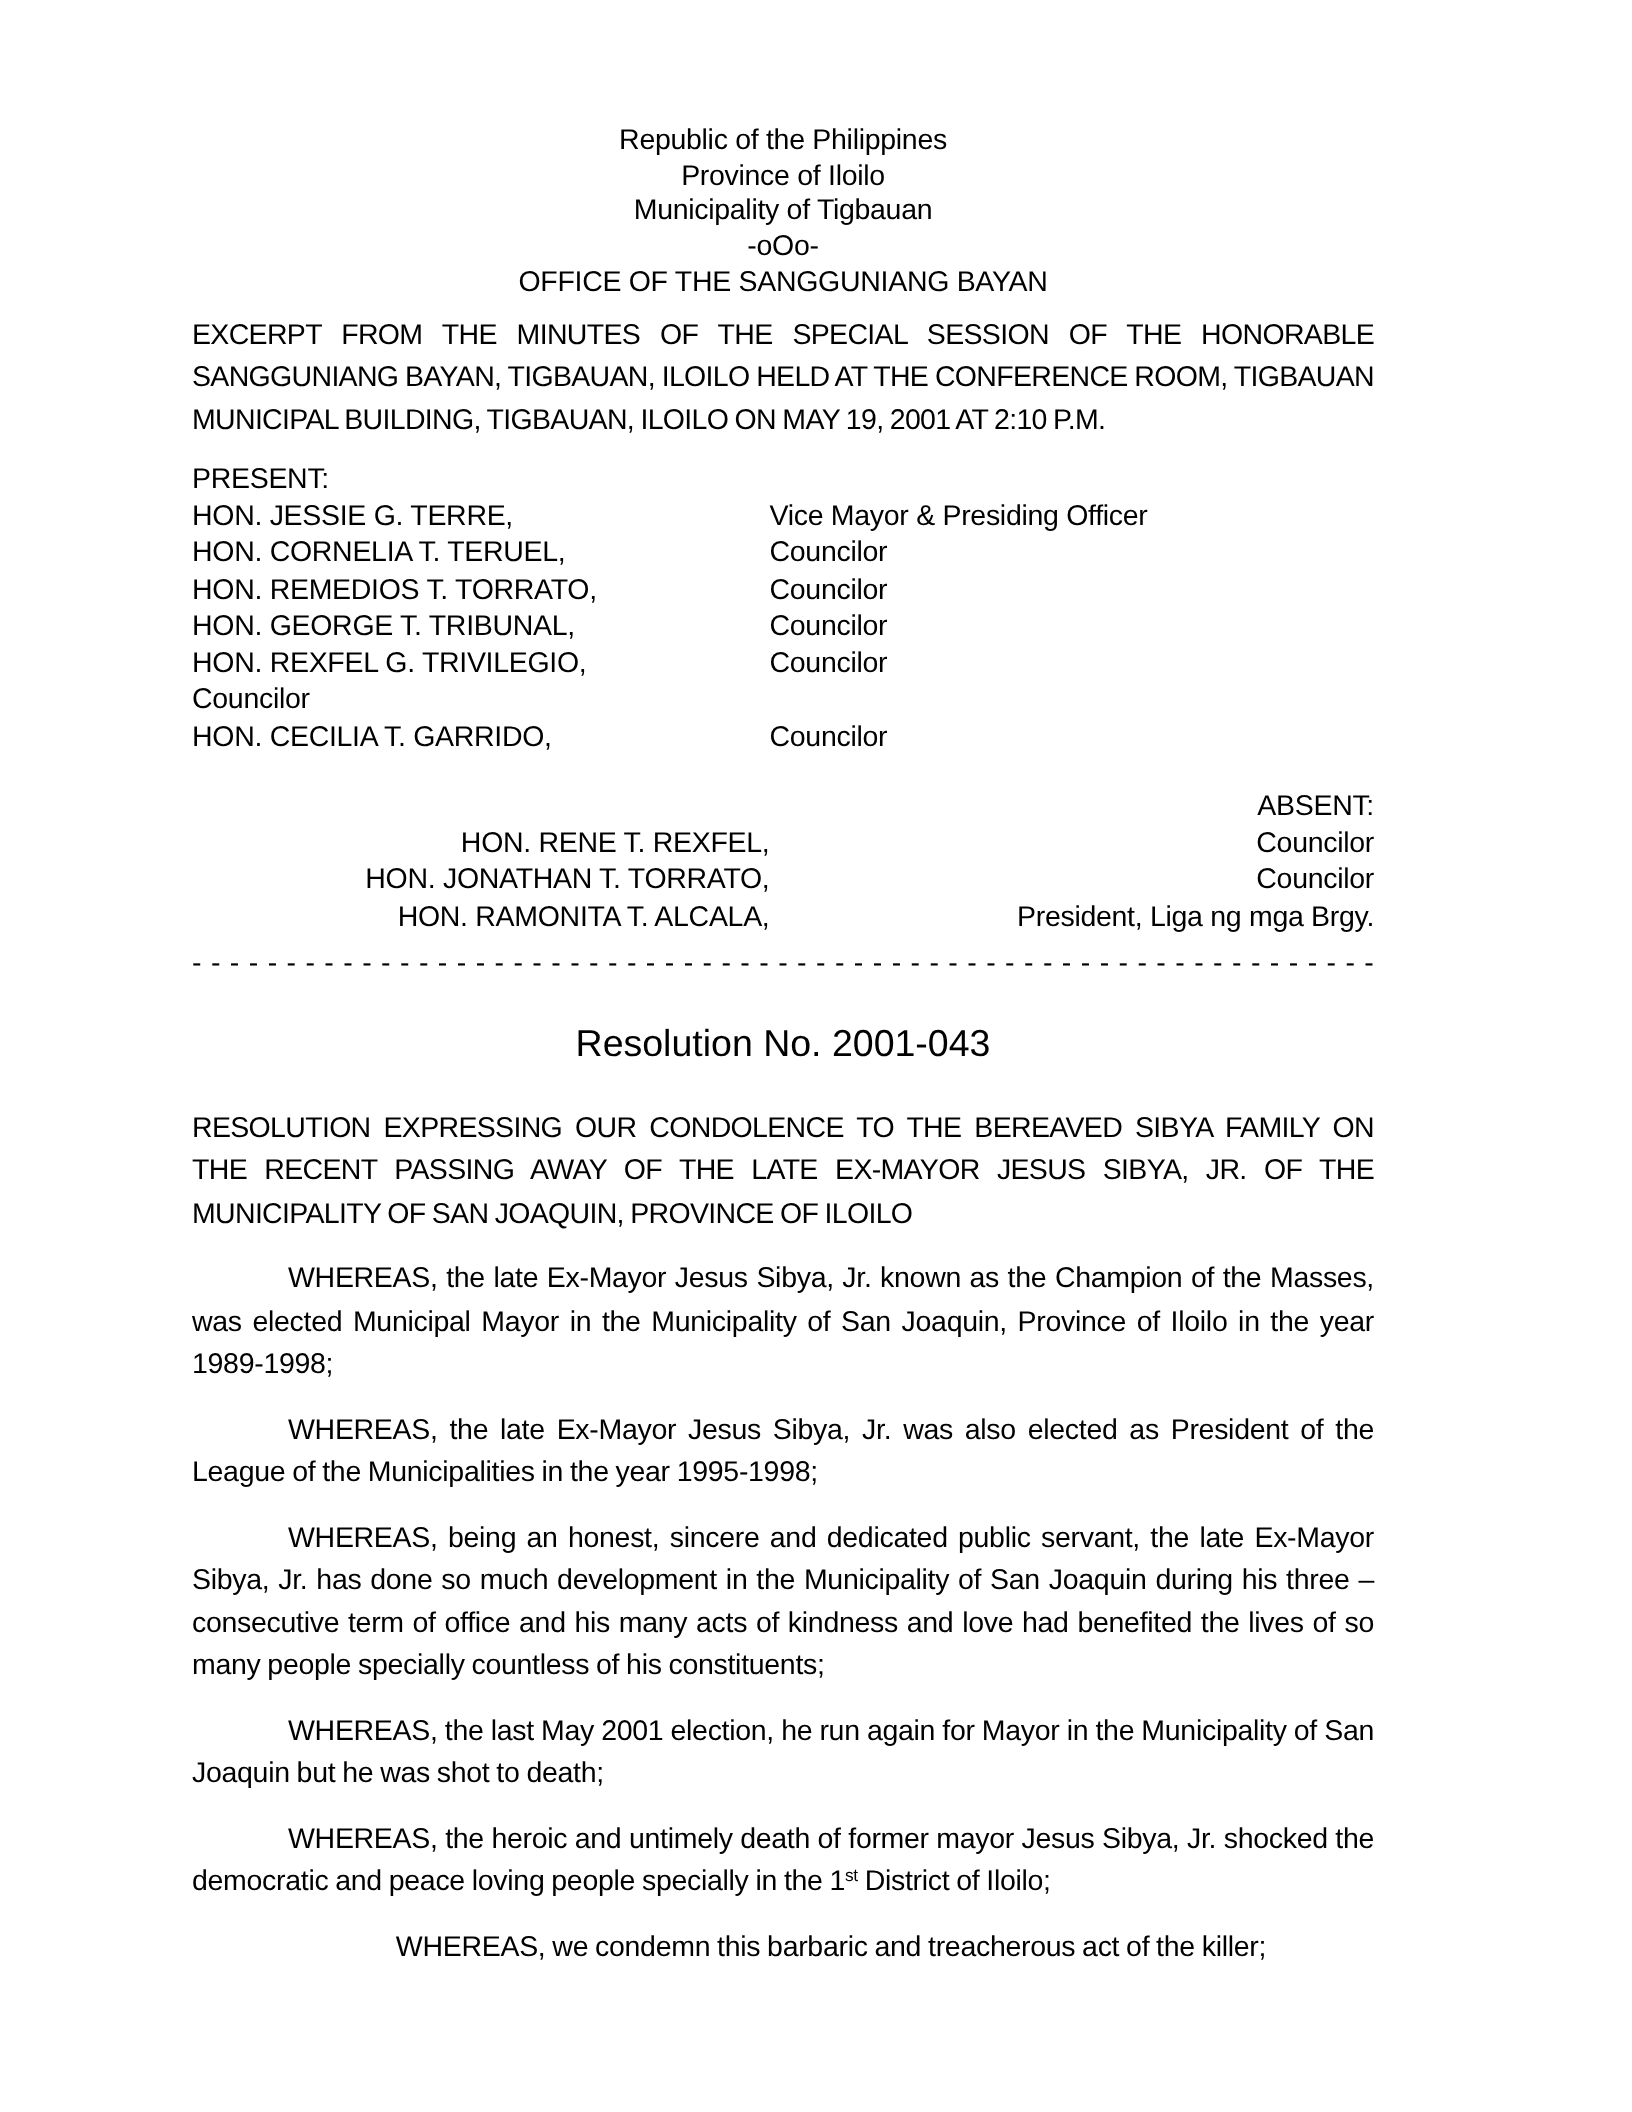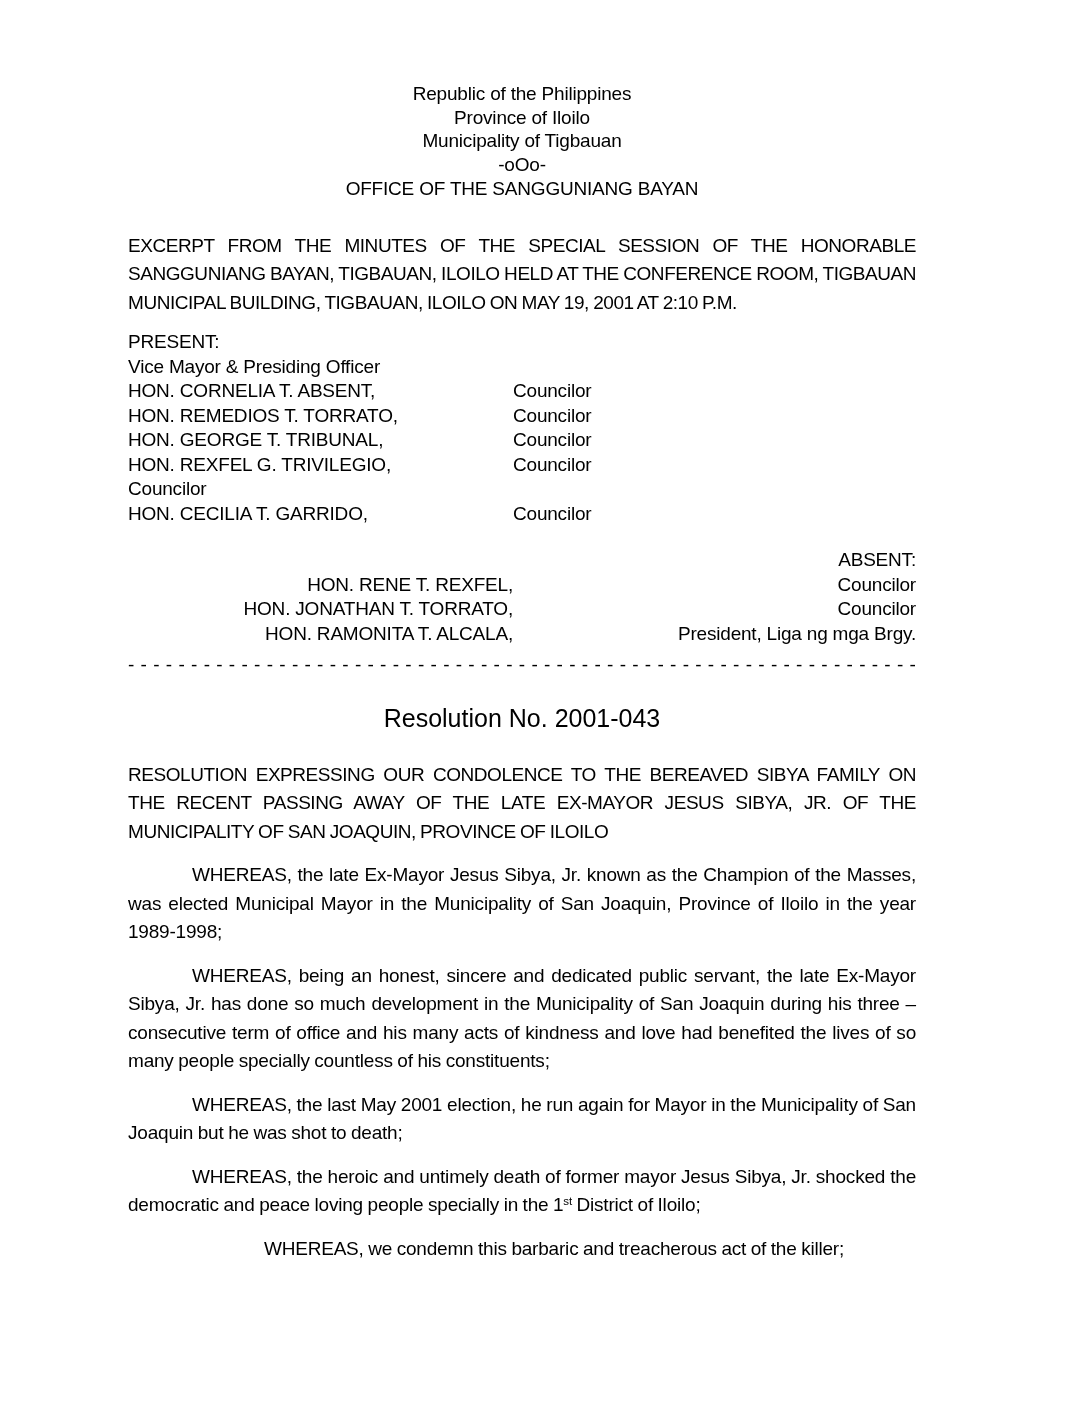--- a/index.html
+++ b/index.html
@@ -28,21 +28,21 @@
     font-size: 19px;
     line-height: 23.7px;
     letter-spacing: -0.2px;
   }
   .just { text-align: justify; }
   .caps {
     letter-spacing: -0.45px;
     word-spacing: -0.6px;
   }
   .excerpt {
-    margin-top: 31px;
+    margin-top: 9px;
     font-size: 19px;
     line-height: 28.5px;
   }
   .roll {
     font-size: 19px;
     line-height: 24.5px;
     letter-spacing: -0.2px;
   }
   .roll.present { margin-top: 13px; }
   .roll.absent  { margin-top: 22px; text-align: right; }
@@ -95,24 +95,25 @@
     <div>Municipality of Tigbauan</div>
     <div>-oOo-</div>
     <div>OFFICE OF THE SANGGUNIANG BAYAN</div>
   </div>
 
   <p class="excerpt just caps">EXCERPT FROM THE MINUTES OF THE SPECIAL SESSION OF THE HONORABLE SANGGUNIANG BAYAN, TIGBAUAN, ILOILO HELD AT THE CONFERENCE ROOM, TIGBAUAN MUNICIPAL BUILDING, TIGBAUAN, ILOILO ON MAY 19, 2001 AT 2:10 P.M.</p>
 
   <div class="roll present">
     <div class="roll-label">PRESENT:</div>
     <div class="roll-row">
+      <span>HON. JESSIE G. TERRE,</span>
       <span>Vice Mayor &amp; Presiding Officer</span>
     </div>
     <div class="roll-row">
-      <span>HON. CORNELIA T. ABSENT,</span>
+      <span>HON. CORNELIA T. TERUEL,</span>
       <span>Councilor</span>
     </div>
     <div class="roll-row">
       <span>HON. REMEDIOS T. TORRATO,</span>
       <span>Councilor</span>
     </div>
     <div class="roll-row">
       <span>HON. GEORGE T. TRIBUNAL,</span>
       <span>Councilor</span>
     </div>
@@ -146,20 +147,21 @@
   </div>
 
   <div class="separator">- - - - - - - - - - - - - - - - - - - - - - - - - - - - - - - - - - - - - - - - - - - - - - - - - - - - - - - - - - - - - - - - - - - - - - - - - - - - - - - - - - - - - - - - - - - - - - - - - - - -</div>
 
   <div class="res-no">Resolution No. 2001-043</div>
 
   <p class="res-title just caps">RESOLUTION EXPRESSING  OUR CONDOLENCE TO THE BEREAVED SIBYA FAMILY ON THE RECENT PASSING AWAY OF THE LATE EX-MAYOR JESUS SIBYA, JR. OF THE MUNICIPALITY OF SAN JOAQUIN, PROVINCE OF ILOILO</p>
 
   <p class="whereas just">WHEREAS, the late Ex-Mayor Jesus Sibya, Jr. known as the Champion of the Masses, was elected Municipal Mayor in the Municipality of San Joaquin, Province of Iloilo in the year 1989-1998;</p>
 
+  <p class="whereas just">WHEREAS, the late Ex-Mayor Jesus Sibya, Jr. was also elected as President of the League of the Municipalities in the year 1995-1998;</p>
 
   <p class="whereas just">WHEREAS, being an honest, sincere and dedicated public servant, the late Ex-Mayor Sibya, Jr. has done so much development in the Municipality of San Joaquin during his three – consecutive term of office and his many acts of kindness and love had benefited the lives of so many people specially countless of his constituents;</p>
 
   <p class="whereas just">WHEREAS, the last May 2001 election, he run again for Mayor in the Municipality of San Joaquin but he was shot to death;</p>
 
   <p class="whereas just"><span>WHEREAS, the heroic and untimely death of former mayor Jesus Sibya, Jr. shocked the democratic and peace loving people specially in the 1</span><sup class="sup">st</sup><span> District of Iloilo;</span></p>
 
   <p class="whereas">WHEREAS, we condemn this barbaric and treacherous act of the killer;</p>
 
 </div>

